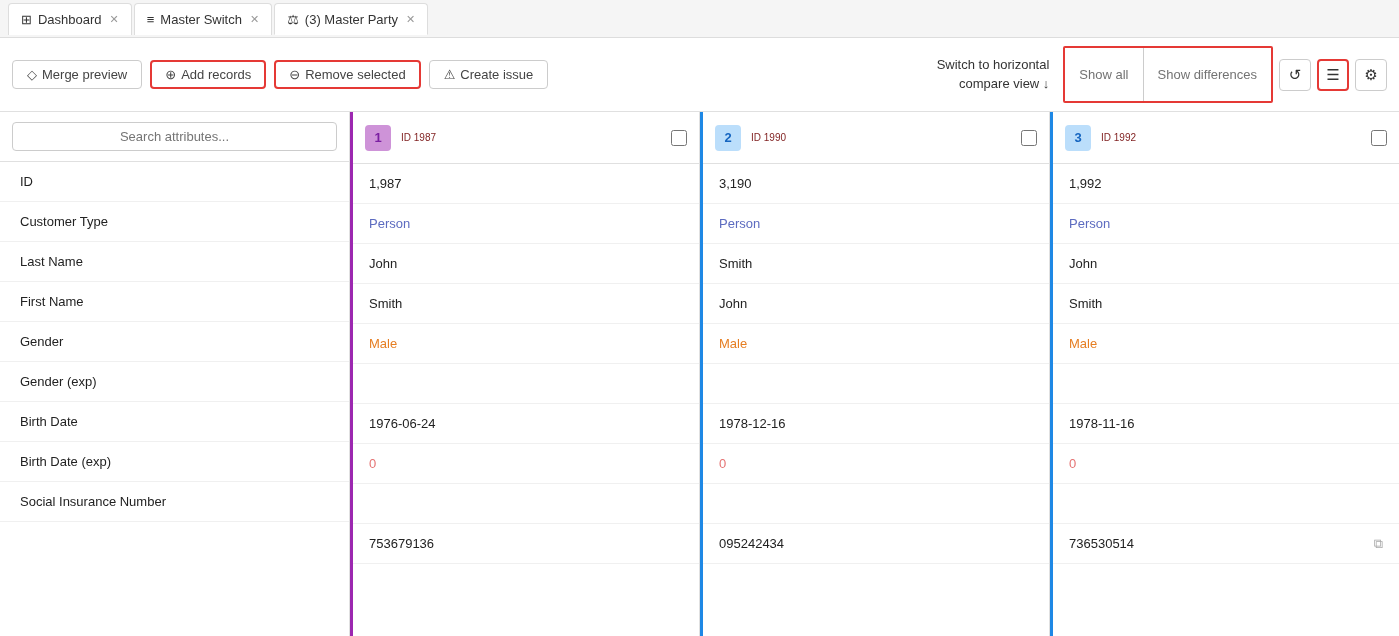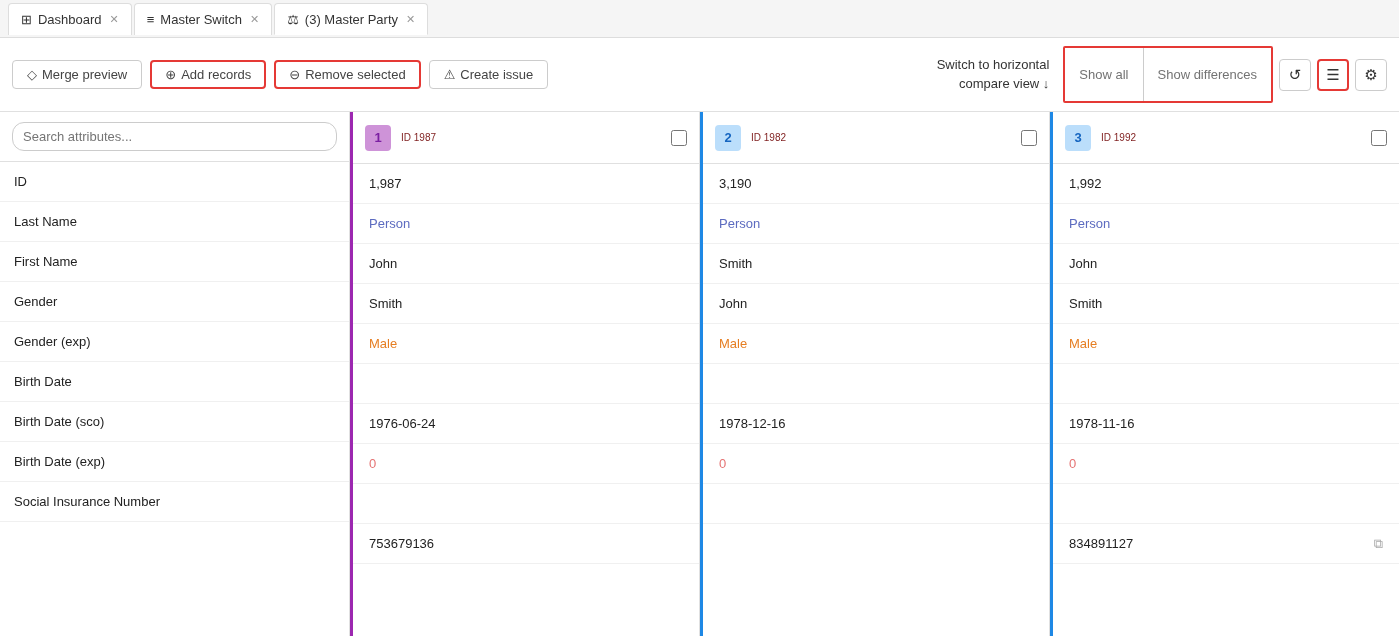--- a/index.html
+++ b/index.html
@@ -127,30 +127,31 @@
       flex-direction: column;
     }
     .search-box-wrap {
       padding: 10px 12px;
       border-bottom: 1px solid #e0e0e0;
     }
     .search-box {
       width: 100%;
       padding: 6px 10px;
       border: 1px solid #ccc;
-      border-radius: 12px;
+      border-radius: 4px;
       font-size: 13px;
       color: #aaa;
+      text-align: center;
     }
     .attr-list {
       overflow-y: auto;
       flex: 1;
     }
     .attr-row {
-      padding: 10px 14px;
+      padding: 10px 20px;
       border-bottom: 1px solid #f0f0f0;
       font-size: 13px;
       color: #222;
       min-height: 40px;
       display: flex;
       align-items: center;
     }
 
     
     .records-area {
@@ -289,36 +290,36 @@
 
   <div class="attr-column">
     <div class="search-box-wrap">
       <input class="search-box" type="text" placeholder="Search attributes..." style="">
     </div>
     <div class="attr-list" id="attr-list">
     <div class="attr-row">
           <span>ID</span>
         </div>
         <div class="attr-row">
+          <span>Customer Type</span>
+        </div>
+        <div class="attr-row">
           <span>Last Name</span>
         </div>
         <div class="attr-row">
           <span>First Name</span>
         </div>
         <div class="attr-row">
           <span>Gender</span>
         </div>
         <div class="attr-row">
           <span>Gender (exp)</span>
         </div>
         <div class="attr-row">
           <span>Birth Date</span>
-        </div>
-        <div class="attr-row">
-          <span>Birth Date (sco)</span>
         </div>
         <div class="attr-row">
           <span>Birth Date (exp)</span>
         </div>
         <div class="attr-row">
           <span>Social Insurance Number</span>
         </div>
       </div>
   </div>
 
@@ -356,21 +357,21 @@
         <div class="record-cell">
           <span></span>
         </div>
         <div class="record-cell">
           <span>753679136</span>
         </div>
       </div>
       <div class="record-column col-2">
         <div class="record-header">
           <div class="record-num-badge badge-2">2</div>
-          <span class="record-id-label">ID 1982</span>
+          <span class="record-id-label">ID 1990</span>
           <input type="checkbox" class="record-checkbox" style="">
         </div>
         <div class="record-cell">
           <span>3,190</span>
         </div>
         <div class="record-cell link-color">
           <span>Person</span>
         </div>
         <div class="record-cell">
           <span>Smith</span>
@@ -385,20 +386,23 @@
           <span></span>
         </div>
         <div class="record-cell">
           <span>1978-12-16</span>
         </div>
         <div class="record-cell muted">
           <span>0</span>
         </div>
         <div class="record-cell">
           <span></span>
+        </div>
+        <div class="record-cell">
+          <span>095242434</span>
         </div>
       </div>
       <div class="record-column col-3">
         <div class="record-header">
           <div class="record-num-badge badge-3">3</div>
           <span class="record-id-label">ID 1992</span>
           <input type="checkbox" class="record-checkbox" style="">
         </div>
         <div class="record-cell">
           <span>1,992</span>
@@ -421,18 +425,18 @@
         <div class="record-cell">
           <span>1978-11-16</span>
         </div>
         <div class="record-cell muted">
           <span>0</span>
         </div>
         <div class="record-cell">
           <span></span>
         </div>
         <div class="record-cell">
-          <span>834891127</span>
+          <span>736530514</span>
           <span class="cell-copy-icon">⧉</span>
         </div>
       </div>
     </div>
 </div>
 
 </body></html>

